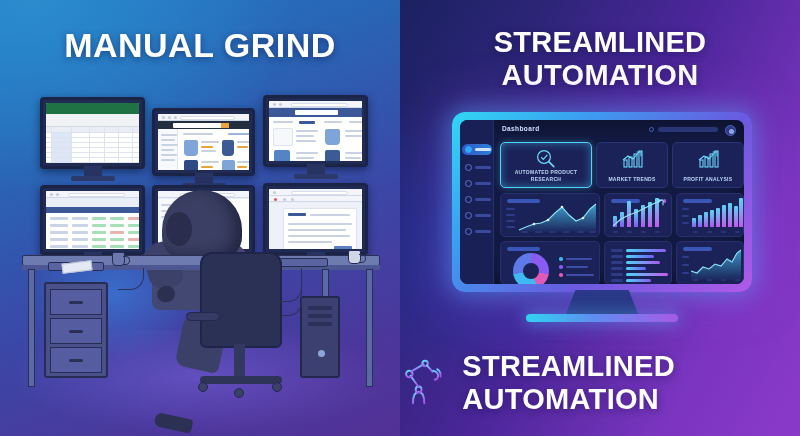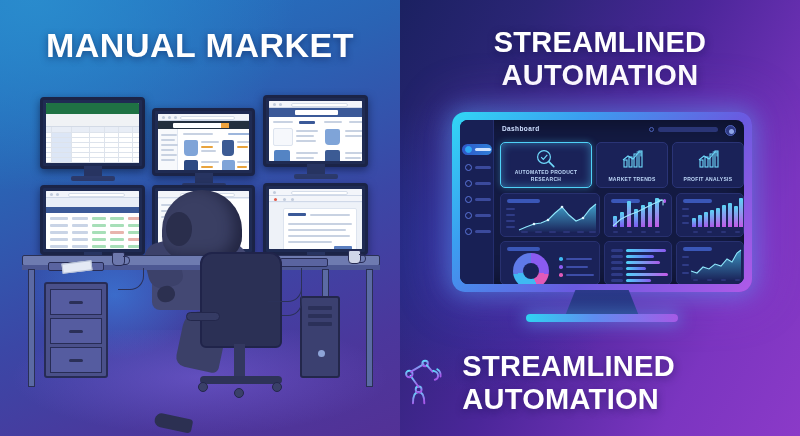--- a/index.html
+++ b/index.html
@@ -194,21 +194,21 @@
 </style>
 </head>
 <body>
 
 <div id="stage">
 
   <div id="left">
     <div class="blue-glow"></div>
     <div class="floor-glow"></div>
 
-    <div id="left-title">MANUAL MARKET</div>
+    <div id="left-title">MANUAL GRIND</div>
 
     <div class="mon" style="left:40px;top:97px;width:105px;height:72px;">
       <div class="scr">
         <div class="xl-top"></div>
         <div class="xl-rib"></div>
         <div class="xl-grid">
           <div class="hdr"></div>
           <div class="selcol" style="left:5px;width:20px;"></div>
           <div class="vr" style="left:5px"></div>
             <div class="vr" style="left:25px"></div>

